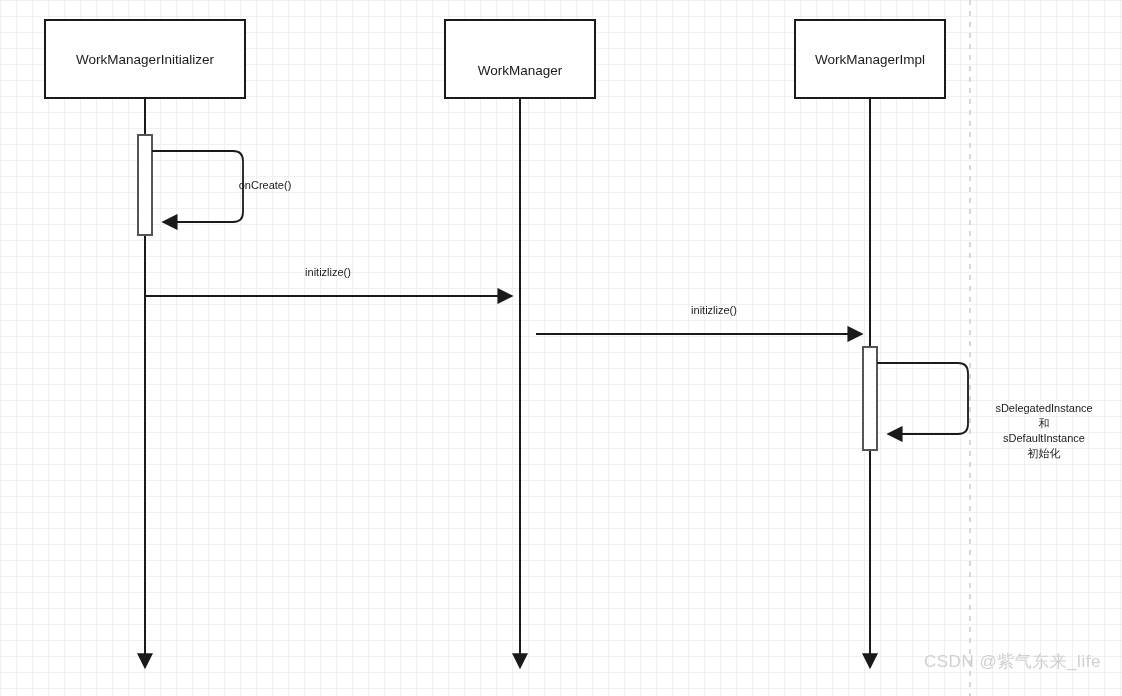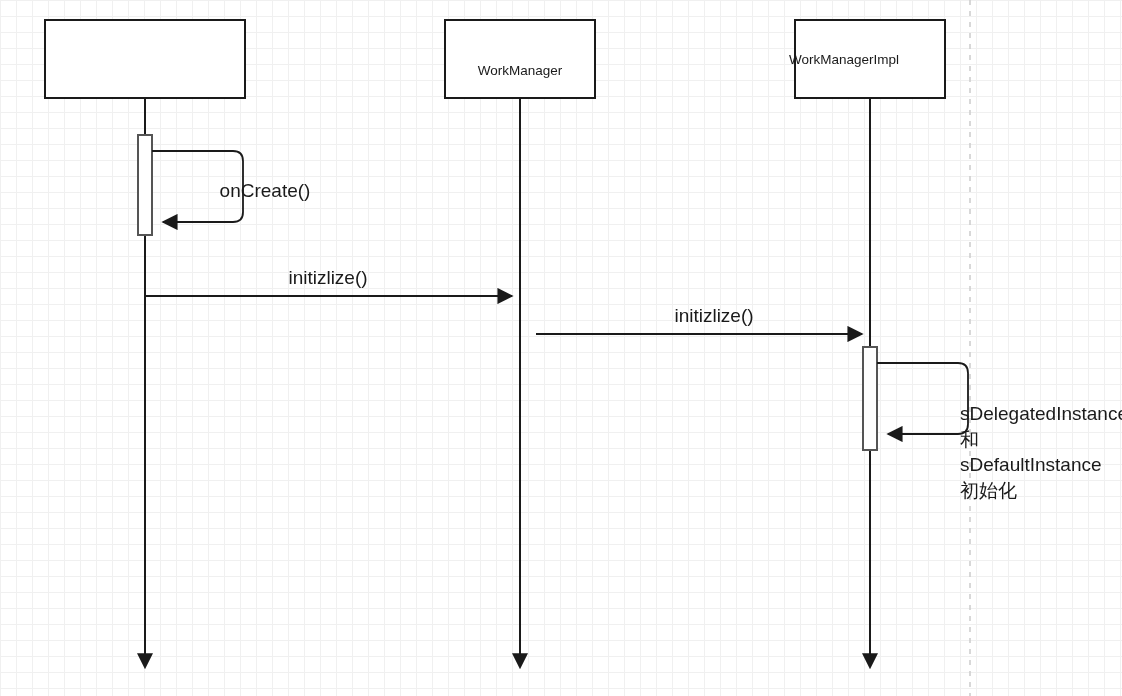--- a/index.html
+++ b/index.html
@@ -35,22 +35,23 @@
     align-items: center;
     justify-content: center;
     font-size: 13.5px;
     color: #1a1a1a;
     text-align: center;
     white-space: nowrap;
     pointer-events: none;
   }
   .msg-label {
     position: absolute;
-    font-size: 19px;
+    font-size: 11px;
     color: #1a1a1a;
+    text-align: center;
     white-space: pre-line;
     line-height: 1.35;
   }
   .watermark {
     position: absolute;
     font-size: 17px;
     color: #d0d0d0;
     letter-spacing: 0.5px;
     white-space: nowrap;
     user-select: none;
@@ -92,30 +93,32 @@
 
     <line x1="146" y1="296" x2="512" y2="296" stroke="#1a1a1a" stroke-width="1.8" marker-end="url(#arrow-open-right)"></line>
 
     <line x1="536" y1="334" x2="862" y2="334" stroke="#1a1a1a" stroke-width="1.8" marker-end="url(#arrow-open-right)"></line>
 
     <rect x="863" y="347" width="14" height="103" fill="#ffffff" stroke="#555555" stroke-width="2"></rect>
 
     <path d="M 877 363 L 958 363 Q 968 363 968 373 L 968 424 Q 968 434 958 434 L 888 434" fill="none" stroke="#1a1a1a" stroke-width="1.8" marker-end="url(#arrow-open-right)"></path>
   </svg>
 
+  <div class="lifeline-box-label" style="left:45px; top:20px; width:200px; height:78px;">WorkManagerInitializer</div>
 
   <div class="lifeline-box-label" style="left:445px; top:20px; width:150px; height:100px;">WorkManager</div>
 
-  <div class="lifeline-box-label" style="left:769px; top:20px; width:150px; height:78px;">WorkManagerImpl</div>
+  <div class="lifeline-box-label" style="left:795px; top:20px; width:150px; height:78px;">WorkManagerImpl</div>
 
   <div class="msg-label" style="left:265px; top:178px; transform:translate(-50%,0);">onCreate()</div>
 
   <div class="msg-label" style="left:328px; top:265px; transform:translate(-50%,0);">initizlize()</div>
 
   <div class="msg-label" style="left:714px; top:303px; transform:translate(-50%,0);">initizlize()</div>
 
   <div class="msg-label" style="left:1044px; top:363px; transform:translate(-50%,0);margin-top:38px;">sDelegatedInstance
 和
 sDefaultInstance
 初始化</div>
 
+  <div class="watermark" style="left:924px; top:661px; transform:translate(0,-50%);">CSDN @紫气东来_life</div>
 
 </div>
 
 </body></html>

